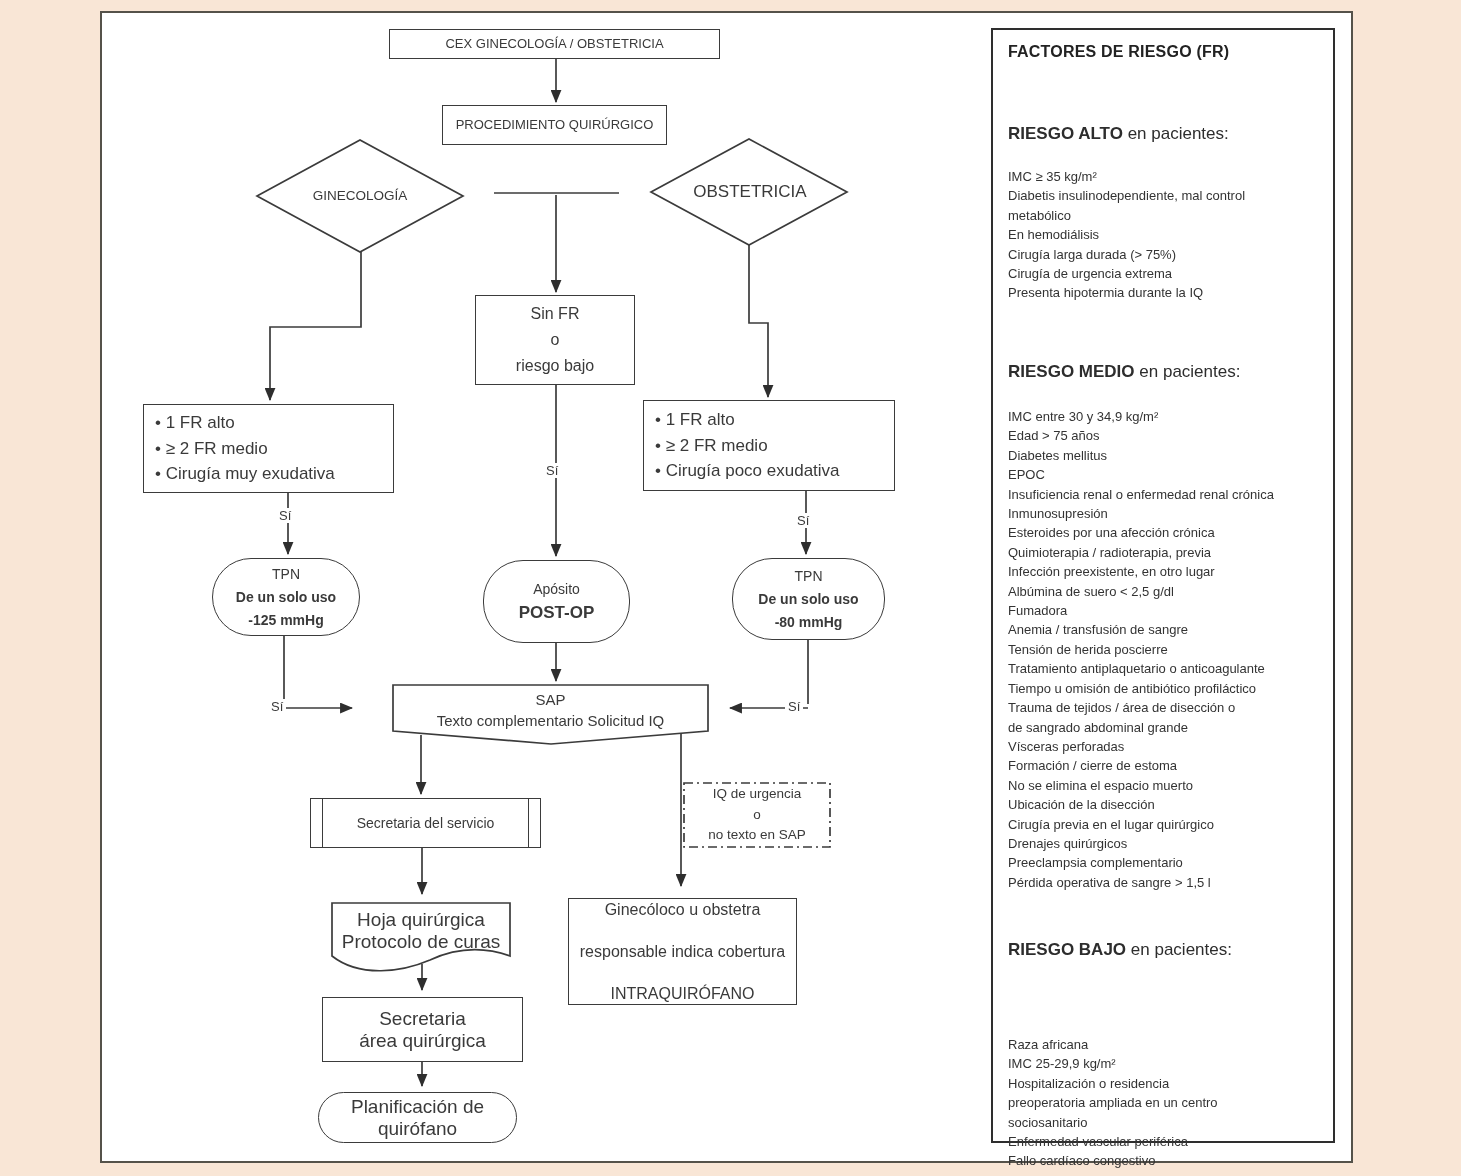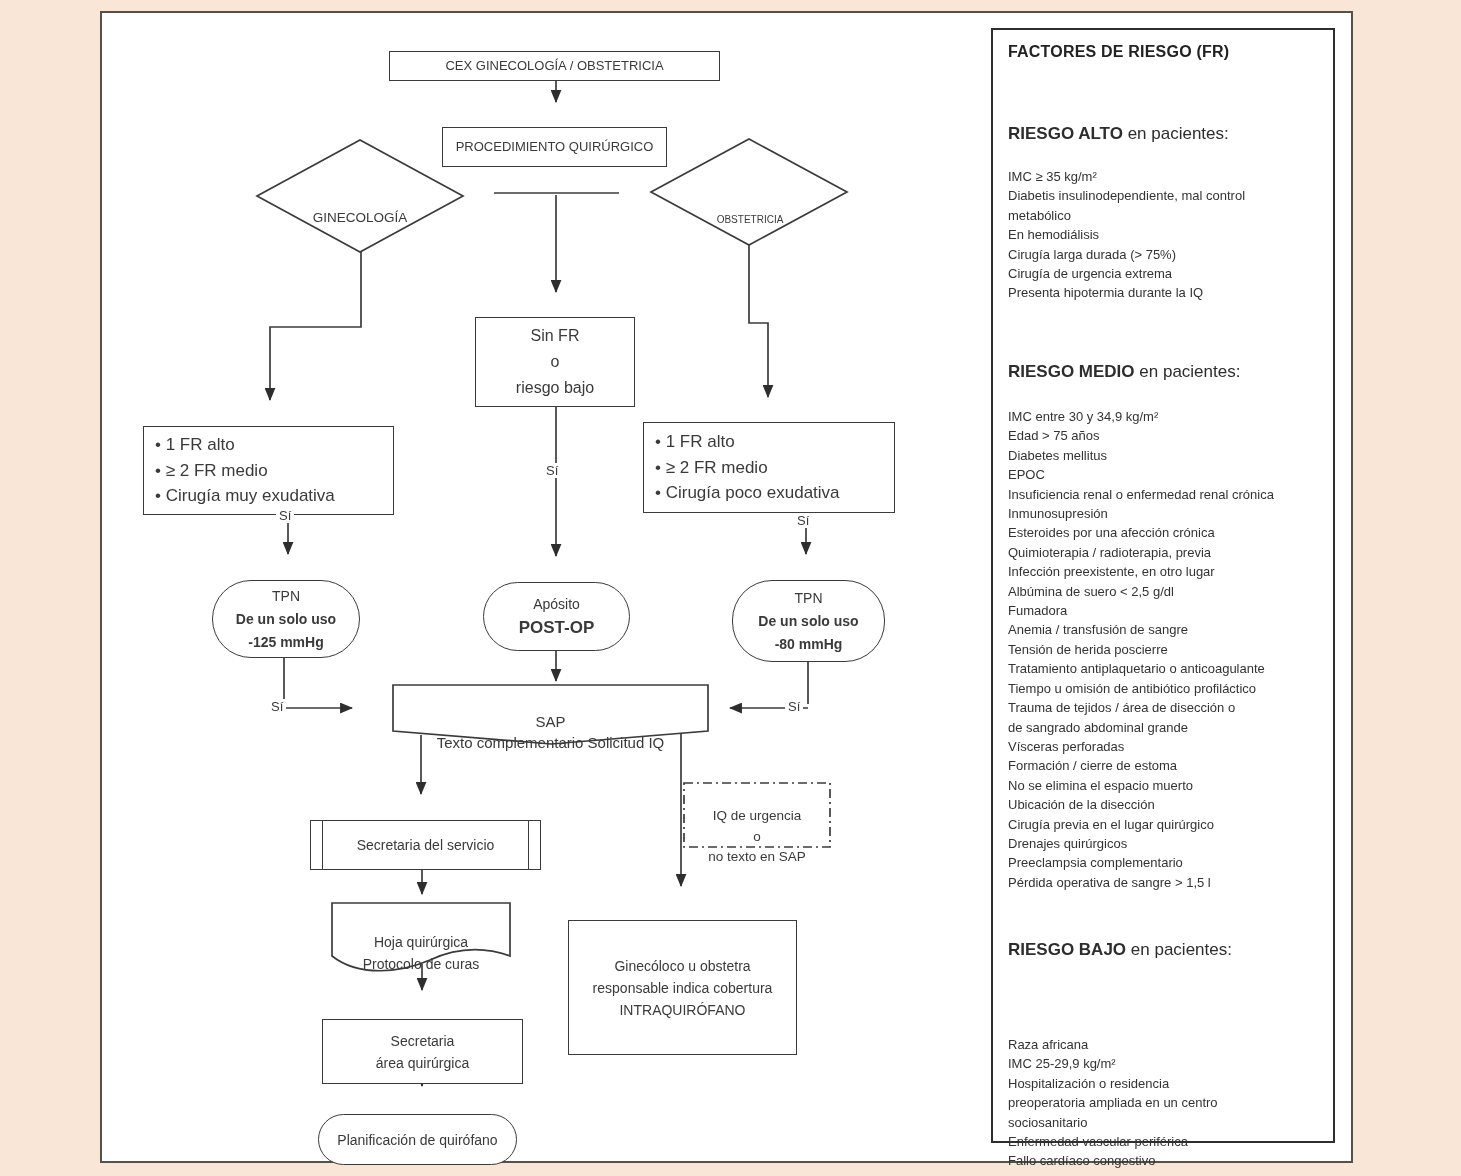--- a/index.html
+++ b/index.html
@@ -5,26 +5,26 @@
   html,body{margin:0;padding:0;}
   .canvas{position:relative;width:1461px;height:1176px;background:#f9e6d6;
           font-family:"Liberation Sans",sans-serif;color:#3a3a3a;overflow:hidden;}
   .page{position:absolute;left:100px;top:11px;width:1253px;height:1152px;
         background:#ffffff;border:2px solid #55524a;box-sizing:border-box;z-index:1;}
   svg.wires{position:absolute;left:0;top:0;width:1461px;height:1176px;z-index:2;}
   svg .ln{fill:none;stroke:#3b3b3b;stroke-width:1.7;}
   svg .shape{fill:#ffffff;stroke:#3b3b3b;stroke-width:1.7;}
 
   .node,.plain{position:absolute;box-sizing:border-box;display:flex;flex-direction:column;
-        justify-content:center;align-items:center;text-align:center;z-index:3;line-height:1.45;margin-top:22px;}
+        justify-content:center;align-items:center;text-align:center;z-index:3;line-height:1.45;}
   .node{background:#ffffff;border:1.6px solid #3b3b3b;}
   .plain{background:transparent;border:none;}
   .f13{font-size:13px;}
   .f14{font-size:14px;line-height:23px;}
-  .f145{font-size:14px;line-height:22px;}
+  .f145{font-size:19px;line-height:22px;}
   .b{font-weight:bold;}
   .post{font-size:17px;font-weight:bold;line-height:24px;}
   .sinfr{font-size:16px;line-height:26px;}
   .criteria{align-items:flex-start;text-align:left;padding-left:11px;font-size:17px;line-height:25.5px;}
   .stadium{border-radius:40px;}
   .stadium-sm{border-radius:26px;}
   .pp-bar{position:absolute;top:-1px;bottom:-1px;width:0;border-left:1.6px solid #3b3b3b;}
   .pp-bar.l{left:11px;} .pp-bar.r{right:11px;}
   .saptext{z-index:3;font-size:15px;line-height:21px;}
   .dashedtext{z-index:3;font-size:13.5px;line-height:20.5px;}
@@ -82,21 +82,21 @@
   </div>
 
   <div class="node f13" style="left:442px;top:105px;width:225px;height:40px;">
     <span>PROCEDIMIENTO QUIRÚRGICO</span>
   </div>
 
   <div class="plain" style="left:262px;top:183px;width:196px;height:26px;font-size:13.5px;">
     <span>GINECOLOGÍA</span>
   </div>
 
-  <div class="plain" style="left:655px;top:179px;width:190px;height:26px;font-size:10px;justify-content:flex-end;">
+  <div class="plain" style="left:655px;top:179px;width:190px;height:26px;font-size:17px;justify-content:flex-end;">
     <span>OBSTETRICIA</span>
   </div>
 
   <div class="node sinfr" style="left:475px;top:295px;width:160px;height:90px;">
       <div>Sin FR</div>
       <div>o</div>
       <div>riesgo bajo</div>
     </div>
 
   <div class="node criteria" style="left:143px;top:404px;width:251px;height:89px;">
@@ -110,21 +110,21 @@
       <div>• ≥ 2 FR medio</div>
       <div>• Cirugía poco exudativa</div>
     </div>
 
   <div class="node stadium" style="left:212px;top:558px;width:148px;height:78px;">
     <span class="f14">TPN</span>
     <span class="f14 b">De un solo uso</span>
     <span class="f14 b">-125 mmHg</span>
   </div>
 
-  <div class="node stadium" style="left:483px;top:560px;width:147px;height:69px;">
+  <div class="node stadium" style="left:483px;top:560px;width:147px;height:83px;">
     <span class="f14">Apósito</span>
     <span class="post">POST-OP</span>
   </div>
 
   <div class="node stadium" style="left:732px;top:558px;width:153px;height:82px;">
     <span class="f14">TPN</span>
     <span class="f14 b">De un solo uso</span>
     <span class="f14 b">-80 mmHg</span>
   </div>
 
@@ -143,21 +143,21 @@
       <div>IQ de urgencia</div>
       <div>o</div>
       <div>no texto en SAP</div>
     </div>
 
   <div class="plain f145" style="left:332px;top:906px;width:178px;height:50px;">
       <div>Hoja quirúrgica</div>
       <div>Protocolo de curas</div>
     </div>
 
-  <div class="node" style="left:568px;top:898px;width:229px;height:135px;font-size:14px;line-height:22px;">
+  <div class="node" style="left:568px;top:898px;width:229px;height:107px;font-size:16px;line-height:22px;gap:20px;">
       <div>Ginecóloco u obstetra</div>
       <div>responsable indica cobertura</div>
       <div>INTRAQUIRÓFANO</div>
     </div>
 
   <div class="node f145" style="left:322px;top:997px;width:201px;height:65px;">
       <div>Secretaria</div>
       <div>área quirúrgica</div>
     </div>
 

